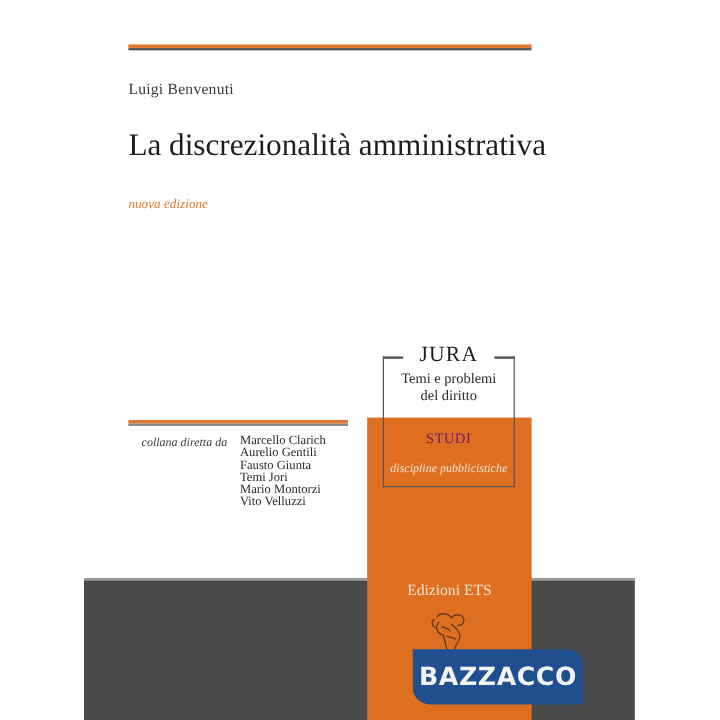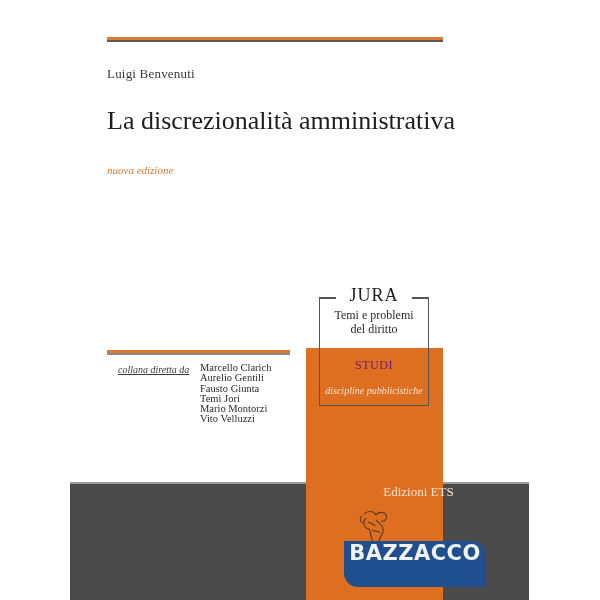--- a/index.html
+++ b/index.html
@@ -26,30 +26,30 @@
     .jura-box-top-right { left: 412px; top: 297px; width: 17px; height: 1.5px; background: #555; }
     .jura-label { left: 336px; top: 285px; width: 76px; text-align: center; font-size: 18px; color: #1e1e1e; letter-spacing: 1px; }
     .series-sub { left: 319px; top: 308px; width: 110px; text-align: center; font-size: 12px; line-height: 14px; color: #2a2a2a; }
     .studi { left: 319px; top: 358px; width: 110px; text-align: center; font-size: 12px; color: #701a75; letter-spacing: 0.5px; }
     .discipline { left: 319px; top: 385px; width: 110px; text-align: center; font-size: 10px; font-style: italic; color: #f7e3cf; white-space: nowrap; }
 
     
     .rule-mid-orange { left: 107px; top: 350px; width: 183px; height: 3px; background: #e07a30; }
     .rule-mid-grey   { left: 107px; top: 353px; width: 183px; height: 2px; background: #888; }
 
-    .collana-label { left: 118px; top: 364px; font-size: 10px; font-style: italic; color: #3a3a3a; text-decoration: underline; }
+    .collana-label { left: 118px; top: 364px; font-size: 10px; font-style: italic; color: #3a3a3a; }
     .editors { left: 200px; top: 363px; width: 90px; font-size: 10.5px; line-height: 10.3px; color: #2a2a2a; }
     .editors div { white-space: nowrap; }
 
-    .publisher { left: 306px; top: 484px; width: 137px; text-align: center; font-size: 13px; color: #f7e3cf; margin-left: 44px; }
+    .publisher { left: 306px; top: 484px; width: 137px; text-align: center; font-size: 13px; color: #f7e3cf; }
 
     .logo { left: 350px; top: 508px; width: 50px; height: 40px; }
 
     
-    .badge { left: 344px; top: 541px; width: 142px; height: 46px; background: #1f4f8f; border-radius: 0 14px 0 14px; display: flex; justify-content: center; }
+    .badge { left: 344px; top: 541px; width: 142px; height: 46px; background: #1f4f8f; border-radius: 0 14px 0 14px; display: flex; align-items: center; justify-content: center; }
     .badge-text { font-family: "DejaVu Sans", "Liberation Sans", sans-serif; font-weight: bold; font-size: 21px; color: #f2f2f2; letter-spacing: 0.5px; }
   </style>
 </head>
 <body>
 
 <div class="abs rule-top-orange"></div>
 <div class="abs rule-top-grey"></div>
 
 <div class="abs author">Luigi Benvenuti</div>
 <div class="abs title">La discrezionalità amministrativa</div>

